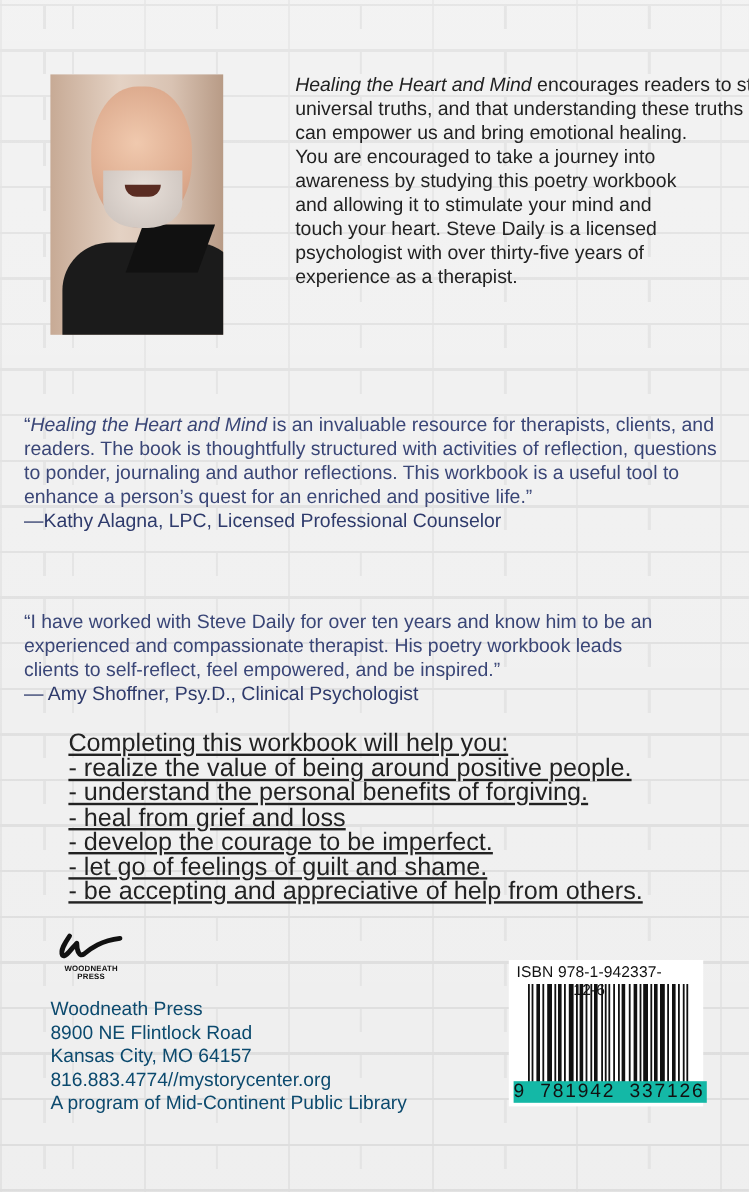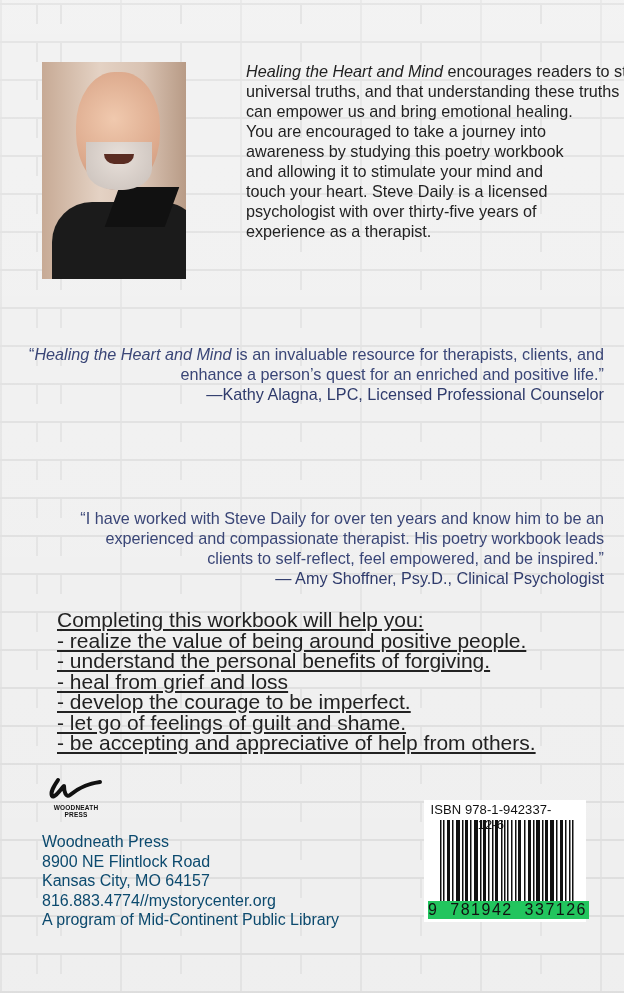--- a/index.html
+++ b/index.html
@@ -46,21 +46,21 @@
   .photo .collar {
     position:absolute; left:70px; top:125px; width:60px; height:40px;
     background:#111; transform:skewX(-20deg);
   }
   .bio {
     position:absolute; left:210px; top:61px; width:410px;
     font-size:16.2px; line-height:20px; color:#222;margin-left:36px;
   }
   .bio .title-ital { font-style:italic; }
   .quote {
-    position:absolute; left:20px; width:584px; text-align:right;
+    position:absolute; left:20px; width:584px; text-align:left;
     font-size:16.2px; line-height:20px; color:#3a4677;
   }
   .quote .ital { font-style:italic; }
   .quote .attr { font-weight:normal; color:#2f3b6c; }
   .q1 { top:344px; }
   .q2 { top:484px;margin-top:24px; }
   .benefits {
     position:absolute; left:57px; top:610px; width:500px;
     font-size:21px; line-height:20.5px; color:#222;text-decoration:underline;
   }
@@ -79,21 +79,21 @@
     position:absolute; left:424px; top:800px; width:162px; height:122px;
     background:#fff;
   }
   .barcode-box .isbn {
     position:absolute; left:0; top:2px; width:134px; text-align:center;
     font-size:13px; color:#111; letter-spacing:0.1px;
   }
   .barcode-box .bars { position:absolute; left:16px; top:20px; width:140px; height:92px; }
   .barcode-box .digits {
     position:absolute; left:4px; top:101px; font-size:16px; color:#111; letter-spacing:1.5px;
-    background:#22c55e; padding-right:2px;
+    background:#14b8a6; padding-right:2px;
   }
 </style>
 </head>
 <body>
 
 <div class="bricks-offset"></div>
 
 <div class="photo">
   <div class="shirt"></div>
   <div class="collar"></div>
@@ -109,20 +109,22 @@
   <div>You are encouraged to take a journey into</div>
   <div>awareness by studying this poetry workbook</div>
   <div>and allowing it to stimulate your mind and</div>
   <div>touch your heart. Steve Daily is a licensed</div>
   <div>psychologist with over thirty-five years of</div>
   <div>experience as a therapist.</div>
 </div>
 
 <div class="quote q1">
   <div><span>“</span><span class="ital">Healing the Heart and Mind</span><span> is an invaluable resource for therapists, clients, and</span></div>
+  <div>readers. The book is thoughtfully structured with activities of reflection, questions</div>
+  <div>to ponder, journaling and author reflections. This workbook is a useful tool to</div>
   <div>enhance a person’s quest for an enriched and positive life.”</div>
   <div class="attr">—Kathy Alagna, LPC, Licensed Professional Counselor</div>
 </div>
 
 <div class="quote q2">
   <div>“I have worked with Steve Daily for over ten years and know him to be an</div>
   <div>experienced and compassionate therapist. His poetry workbook leads</div>
   <div>clients to self-reflect, feel empowered, and be inspired.”</div>
   <div class="attr">— Amy Shoffner, Psy.D., Clinical Psychologist</div>
 </div>

